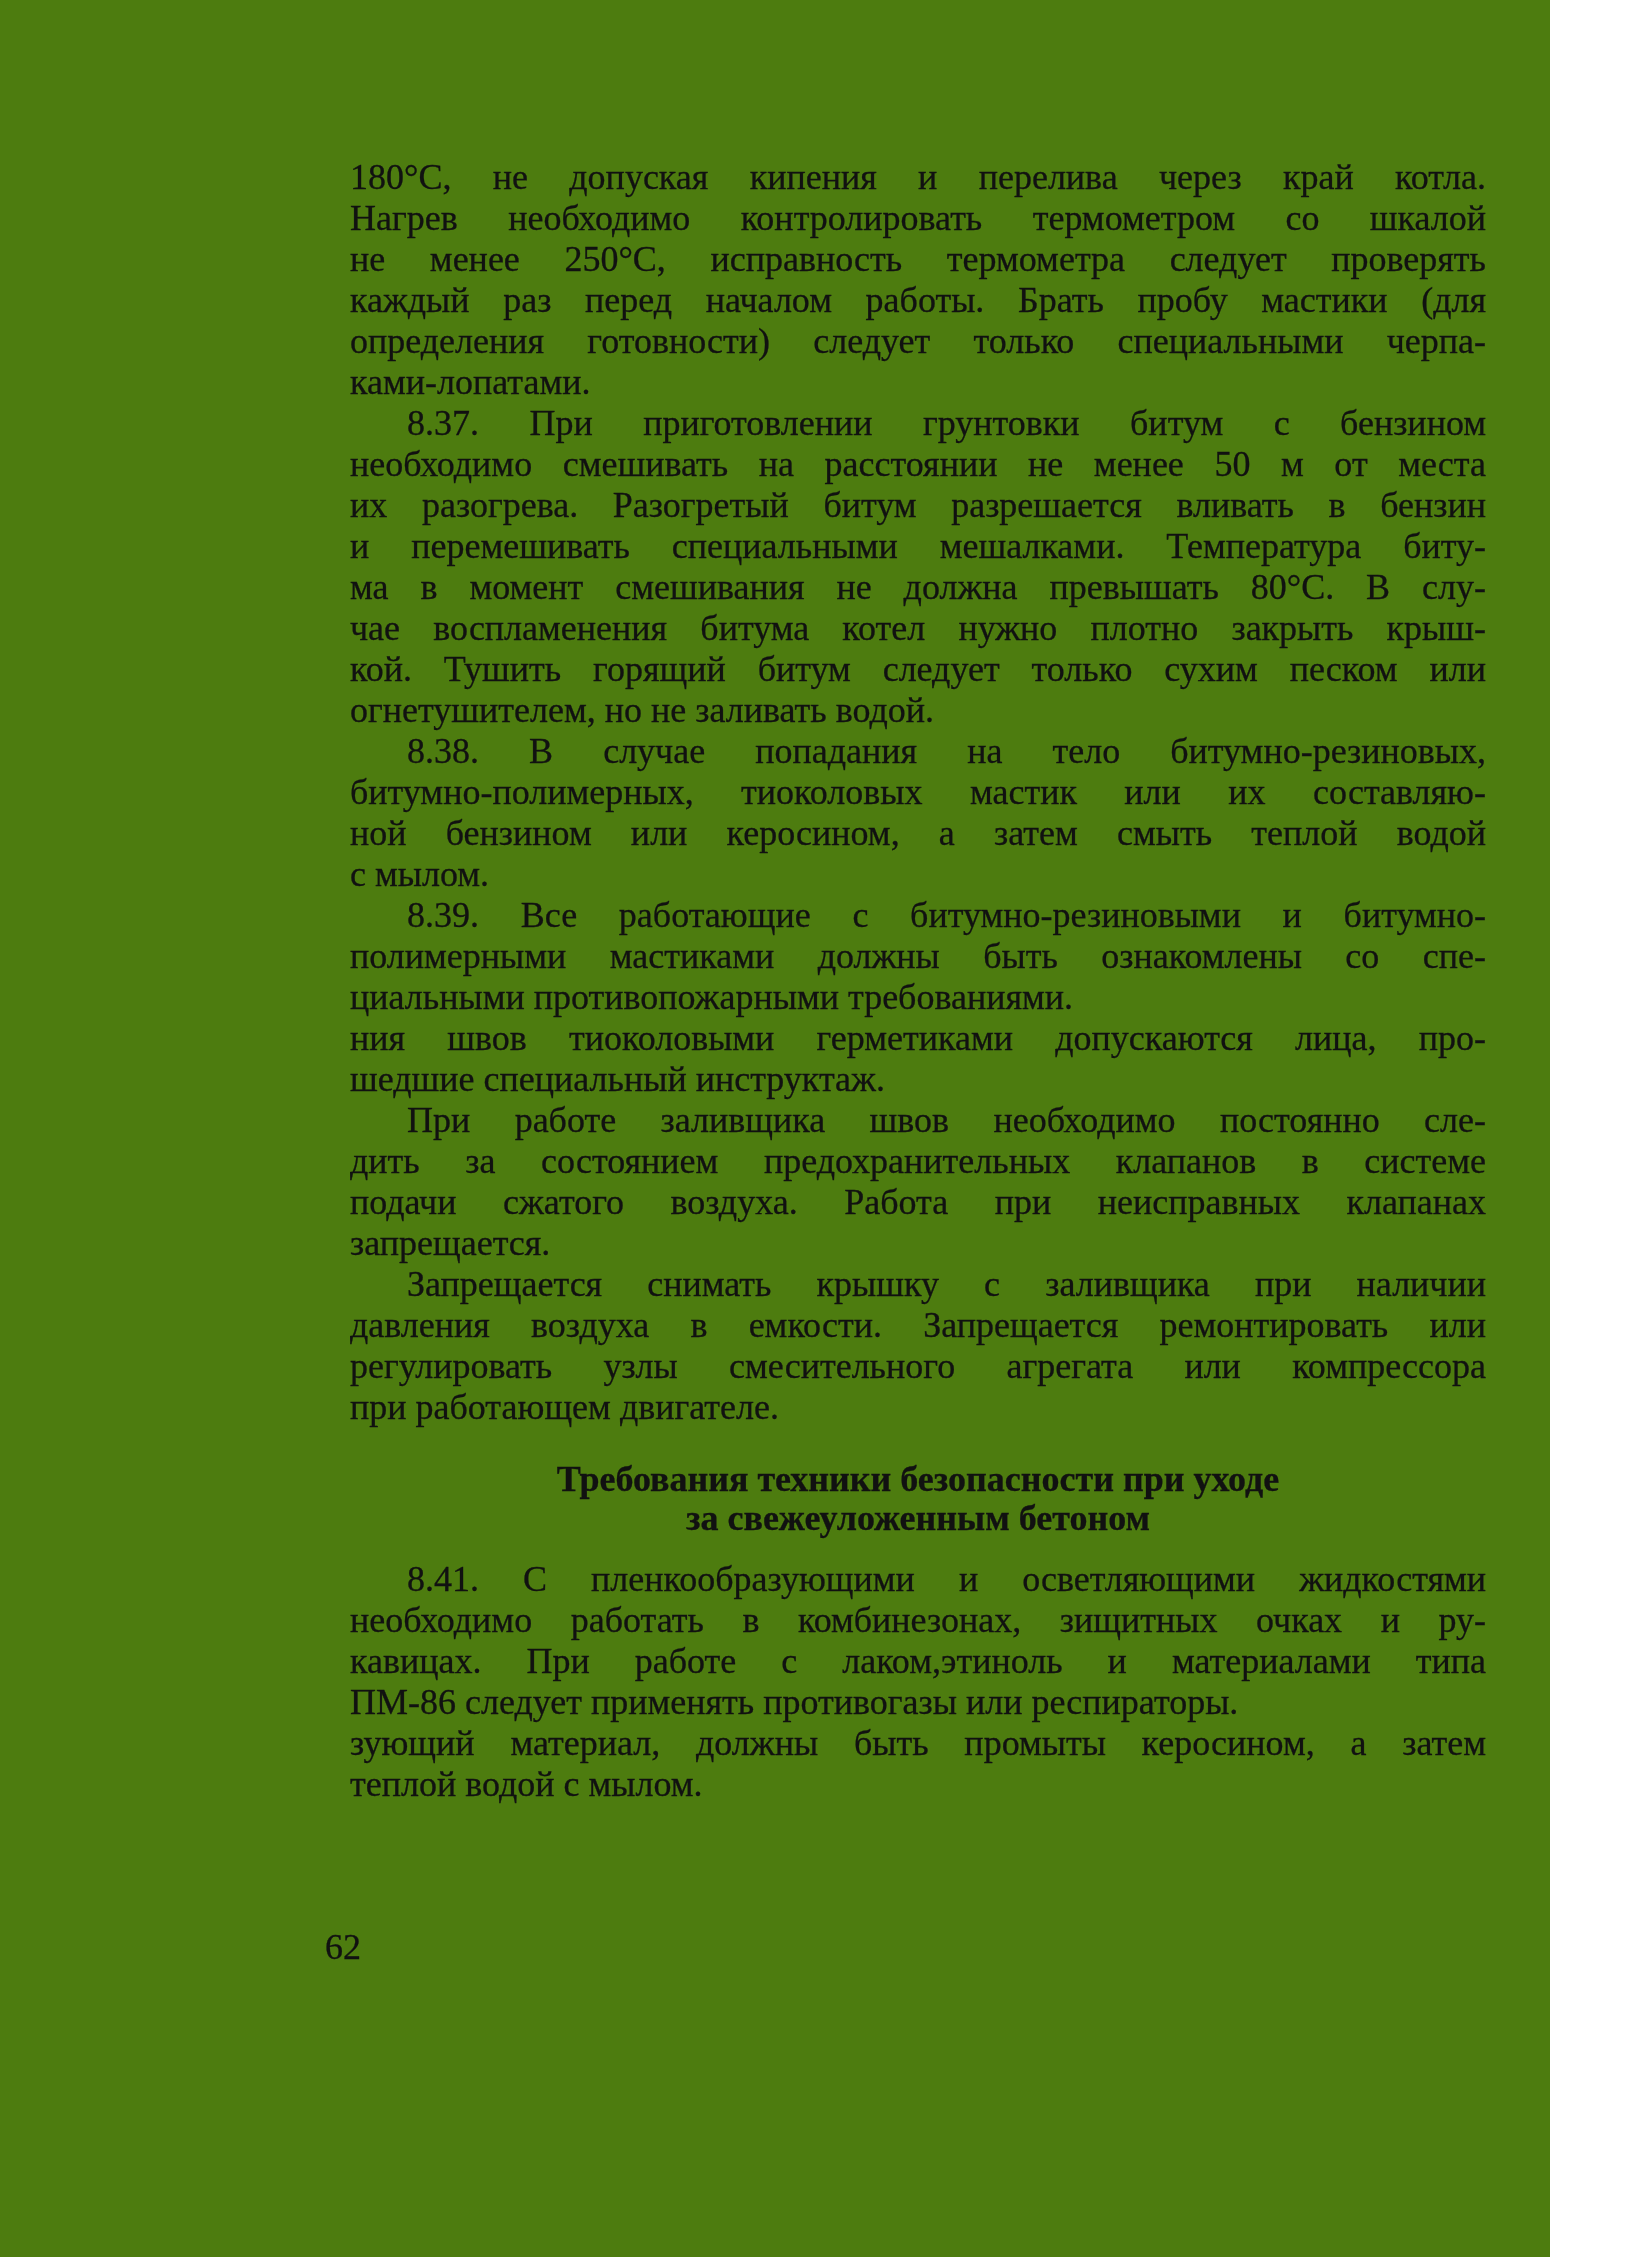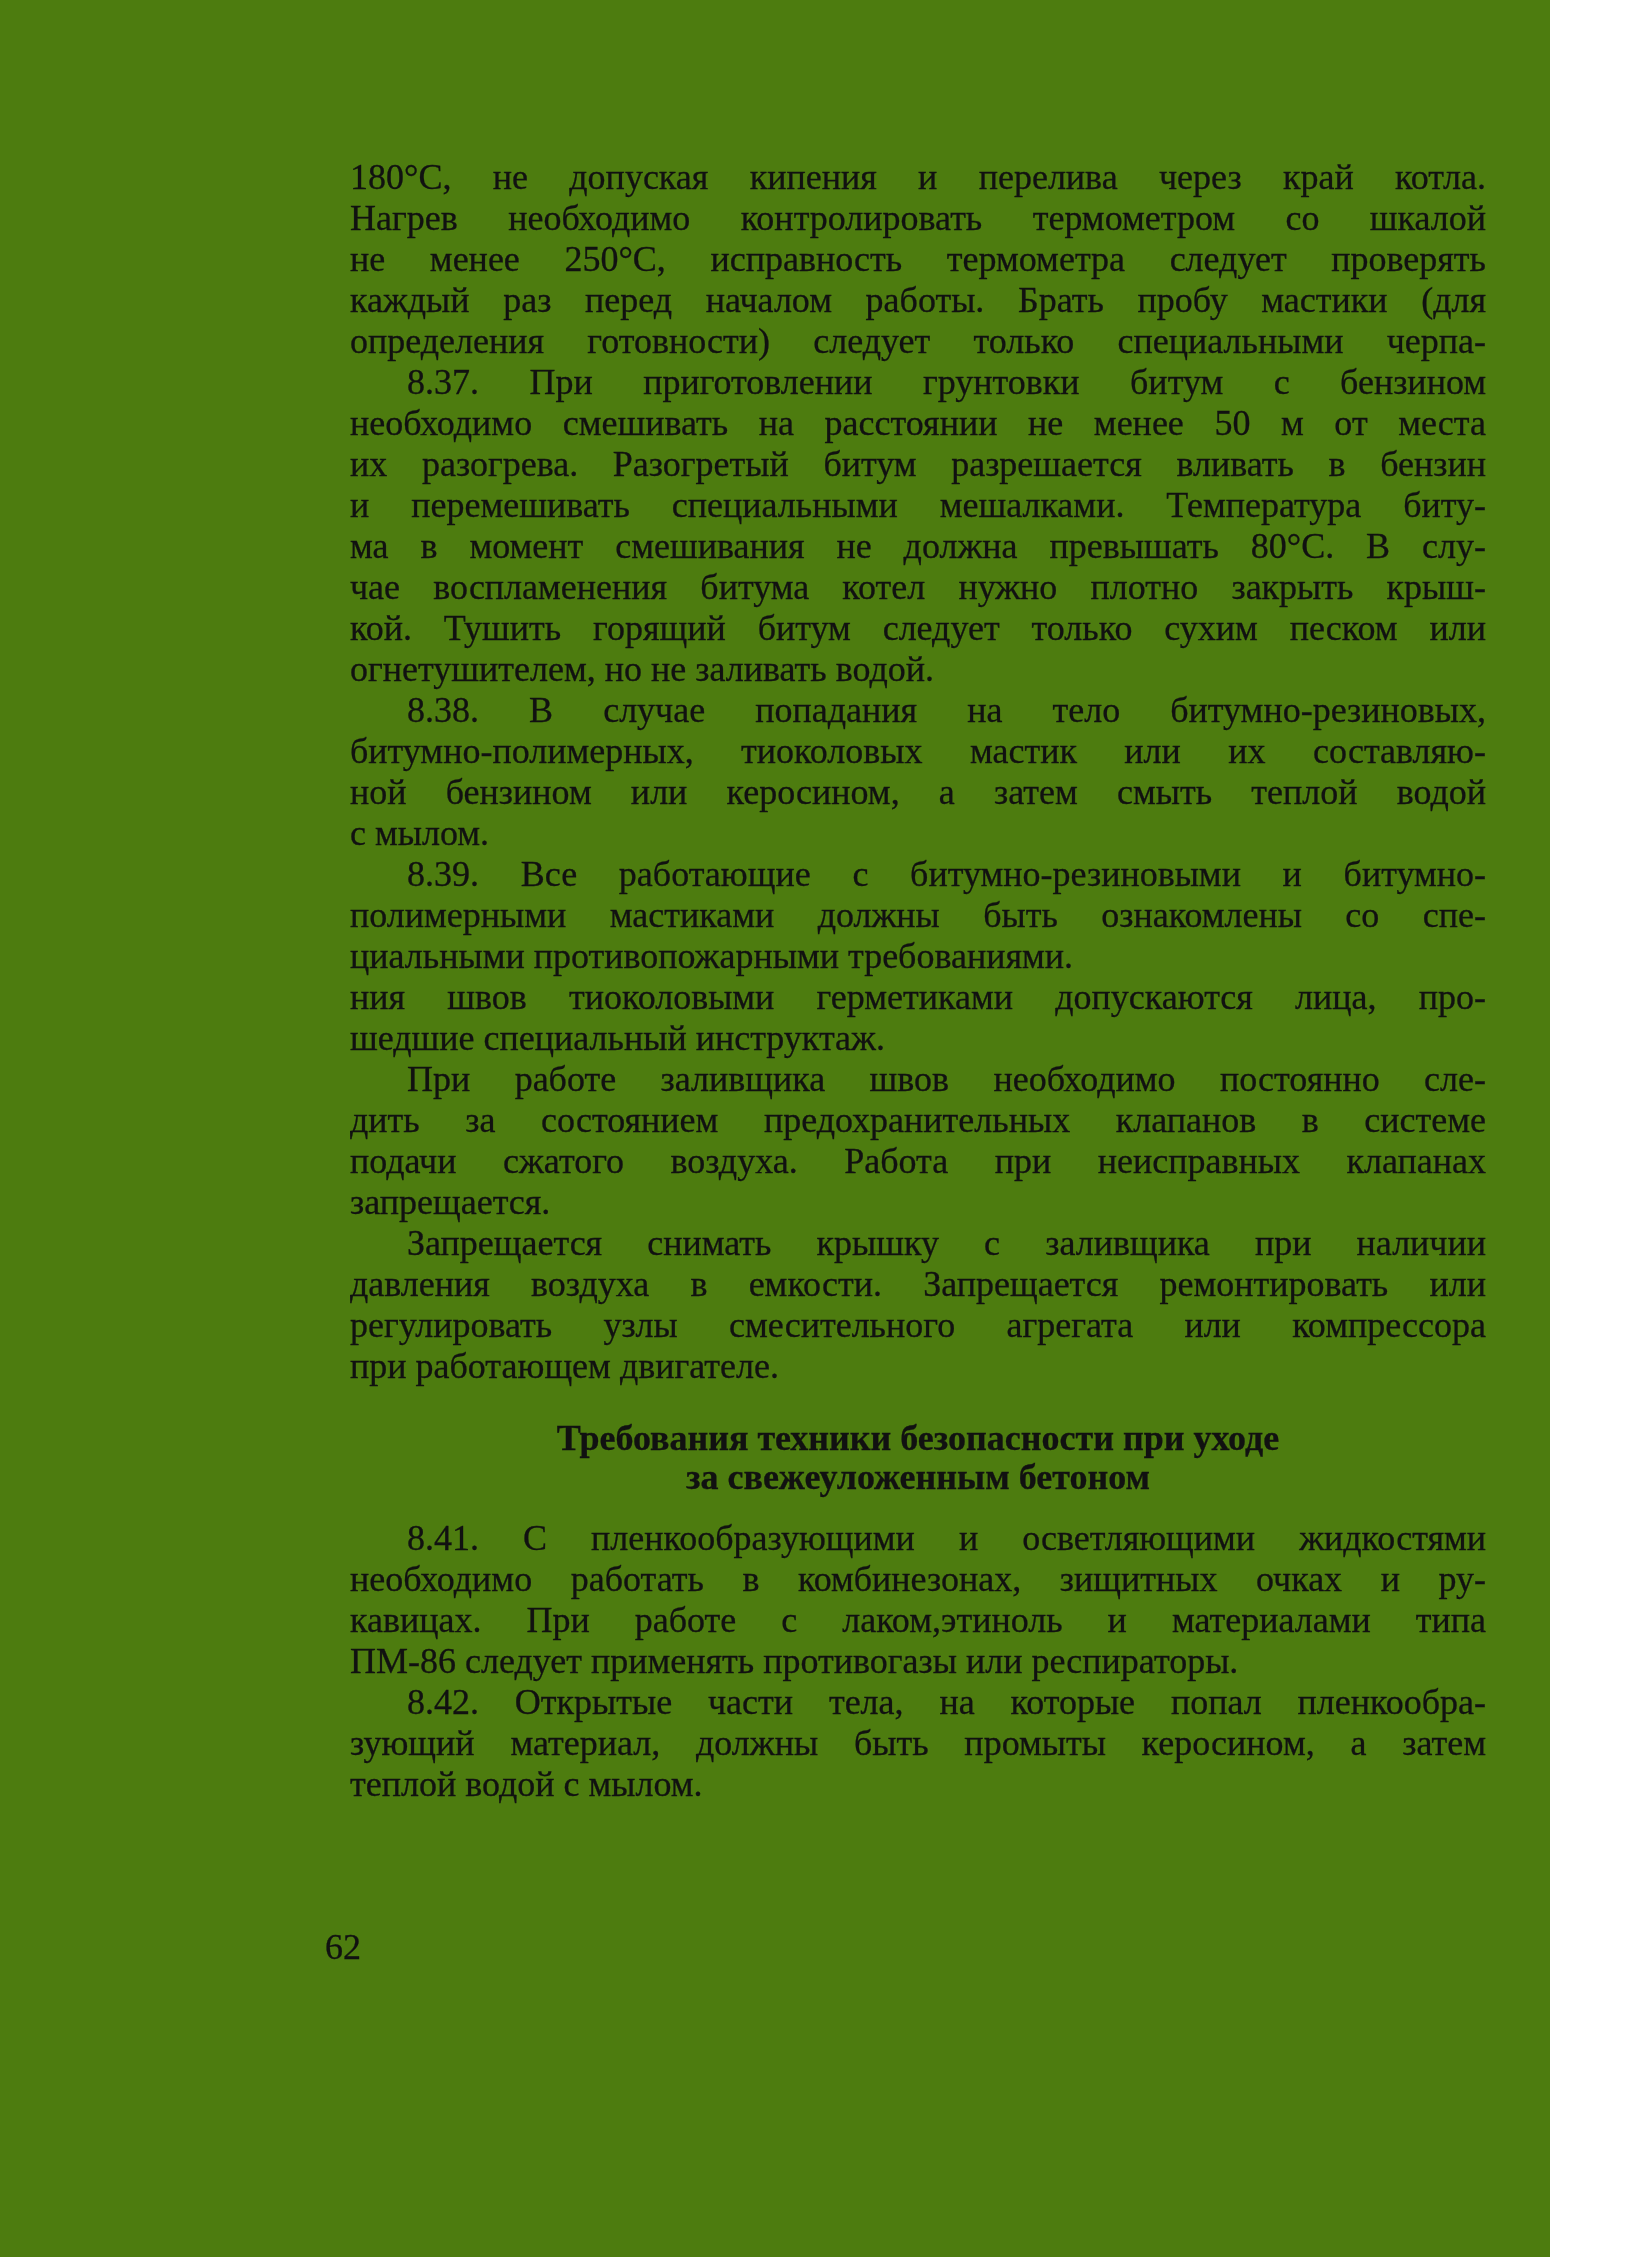--- a/index.html
+++ b/index.html
@@ -53,20 +53,21 @@
 <body>
 
 <div class="page">
   <div class="text-block" id="text-block">
       <div class="paragraph">
         <div class="ln">180°С, не допуская кипения и перелива через край котла.</div>
         <div class="ln">Нагрев необходимо контролировать термометром со шкалой</div>
         <div class="ln">не менее 250°С, исправность термометра следует проверять</div>
         <div class="ln">каждый раз перед началом работы. Брать пробу мастики (для</div>
         <div class="ln">определения готовности) следует только специальными черпа-</div>
+        <div class="ln last">ками-лопатами.</div>
       </div>
       <div class="paragraph">
         <div class="ln indent">8.37. При приготовлении грунтовки битум с бензином</div>
         <div class="ln">необходимо смешивать на расстоянии не менее 50 м от места</div>
         <div class="ln">их разогрева. Разогретый битум разрешается вливать в бензин</div>
         <div class="ln">и перемешивать специальными мешалками. Температура биту-</div>
         <div class="ln">ма в момент смешивания не должна превышать 80°С. В слу-</div>
         <div class="ln">чае воспламенения битума котел нужно плотно закрыть крыш-</div>
         <div class="ln">кой. Тушить горящий битум следует только сухим песком или</div>
         <div class="ln last">огнетушителем, но не заливать водой.</div>
@@ -102,20 +103,19 @@
         <div class="heading-line">Требования техники безопасности при уходе</div>
         <div class="heading-line">за свежеуложенным бетоном</div>
       </div>
       <div class="paragraph">
         <div class="ln indent">8.41. С пленкообразующими и осветляющими жидкостями</div>
         <div class="ln">необходимо работать в комбинезонах, зищитных очках и ру-</div>
         <div class="ln">кавицах. При работе с лаком,этиноль и материалами типа</div>
         <div class="ln last">ПМ-86 следует применять противогазы или респираторы.</div>
       </div>
       <div class="paragraph">
-        <div class="ln indent">8.42. Открытые части тела, на которые попал пленкообра-</div>
         <div class="ln">зующий материал, должны быть промыты керосином, а затем</div>
         <div class="ln last">теплой водой с мылом.</div>
       </div>
     </div>
   <div class="page-number">62</div>
 </div>
 
 
 </body></html>

